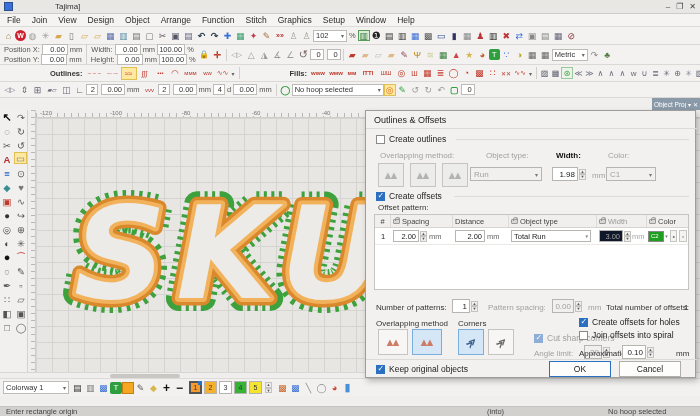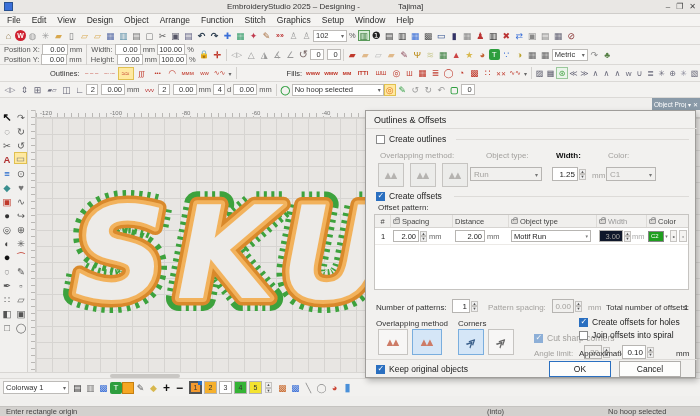--- a/index.html
+++ b/index.html
@@ -20,21 +20,21 @@
   .tbar { left:0; width:700px; background:#f3f2f0; border-bottom:1px solid #dbd9d6; display:flex; align-items:center; }
   #tb1 { top:27px; height:18px; padding:0 2px; }
   #tb2 { top:45px; height:20px; padding:0 2px; }
   #tb3 { top:65px; height:17px; padding:0 2px; }
   #tb4 { top:82px; height:16px; padding:0 2px; }
   .ic { display:inline-flex; width:13px; height:13px; align-items:center; justify-content:center; font-size:9px; color:#555; flex:none; }
   .ic.sm { width:11px; font-size:8px; }
   .sep { width:1px; height:12px; background:#d2d0cd; margin:0 2px; flex:none; }
   .fld { background:#fff; border:1px solid #bdbbb8; height:11px; display:inline-flex; align-items:center; justify-content:flex-end; padding:0 2px; font-size:7.5px; color:#333; flex:none; }
   .lbl { font-size:7.5px; color:#555; margin:0 2px; flex:none; }
-  .lbl.b { font-weight:normal; color:#333;margin-left:48px; }
+  .lbl.b { font-weight:bold; color:#333;margin-left:48px; }
   .combo { background:#fff; border:1px solid #bdbbb8; height:12px; display:inline-flex; align-items:center; padding:0 2px; font-size:7.5px; color:#333; flex:none; }
   .combo .car { margin-left:auto; font-size:6px; color:#666; padding-left:3px; }
   .updown { display:inline-flex; flex-direction:column; width:7px; flex:none; margin-left:1px; }
   .updown i { font-style:normal; font-size:4px; line-height:3.5px; color:#555; text-align:center; border:1px solid #c5c3c0; background:#eee; }
   .prow { display:flex; flex-direction:column; gap:1px; }
   .pline { display:flex; align-items:center; height:9px; }
 
   
   #tabrow { top:98px; left:0; width:700px; height:12px; background:#e6e4e1; border-bottom:1px solid #c9c7c4; display:flex; align-items:flex-end; }
   .dtab { background:#f7f6f4; border:1px solid #c9c7c4; border-bottom:none; height:11px; display:inline-flex; align-items:center; padding:0 5px; margin-left:30px; font-size:7.5px; gap:4px; }
@@ -109,33 +109,32 @@
   #status1 { top:396px; left:0; width:700px; height:10px; background:#dad8d5; border-top:1px solid #c5c3c0; display:flex; align-items:center; font-size:7.5px; color:#333; }
   #status2 { top:406px; left:0; width:700px; height:10px; background:#d3d1ce; border-top:1px solid #c5c3c0; display:flex; align-items:center; font-size:7.5px; color:#444; }
 </style>
 </head>
 <body>
 
 <div id="app">
 
   <div id="titlebar" class="abs">
     <span class="appicon"></span>
-    <span class="t t1">EmbroideryStudio 2025 – Designing -</span>
     <span class="t t2">Tajima]</span>
     <span class="wbtns">
       <span>–</span>
       <span>❐</span>
       <span>✕</span>
     </span>
   </div>
 
   <div id="menubar" class="abs">
 
   <span>File</span>
-      <span>Edit</span>
+      <span>Join</span>
       <span>View</span>
       <span>Design</span>
       <span>Object</span>
       <span>Arrange</span>
       <span>Function</span>
       <span>Stitch</span>
       <span>Graphics</span>
       <span>Setup</span>
       <span>Window</span>
       <span>Help</span>
@@ -462,21 +461,21 @@
       </div>
 
     <div class="dlbl dim" style="left:120px;top:40px">Object type:</div>
     <div class="dcombo dis" style="left:104px;top:56px;width:72px">
       <span>Run</span>
         <span class="car">▾</span>
     </div>
 
     <div class="dlbl b" style="left:190px;top:40px">Width:</div>
     <div class="dspin" style="left:186px;top:56px">
-      <span class="val">1.25</span>
+      <span class="val">1.98</span>
       <span class="updown">
           <i>▲</i>
           <i>▼</i>
         </span>
     </div>
     <div class="dlbl dim" style="left:226px;top:60px">mm</div>
 
     <div class="dlbl dim" style="left:242px;top:40px">Color:</div>
     <div class="dcombo dis" style="left:240px;top:56px;width:50px">
       <span>C1</span>
@@ -524,21 +523,21 @@
               <i>▼</i>
             </span>
           <span style="color:#666;margin-left:2px">mm</span>
         </div>
         <div class="c3" style="display:flex;align-items:center;padding:0 2px">
           <span class="mini" style="width:30px">2.00</span>
           <span style="color:#666;margin-left:2px">mm</span>
         </div>
         <div class="c4" style="display:flex;align-items:center;padding:0 2px">
           <span class="mini" style="width:80px;justify-content:flex-start">
-              <span>Motif Run</span>
+              <span>Total Run</span>
               <span style="margin-left:auto;font-size:5px;color:#777">▾</span>
             </span>
         </div>
         <div class="c5" style="display:flex;align-items:center;padding:0 2px">
           <span class="mini dis" style="width:24px">3.00</span>
           <span class="updown">
               <i>▲</i>
               <i>▼</i>
             </span>
           <span style="color:#aaa;margin-left:1px">mm</span>

